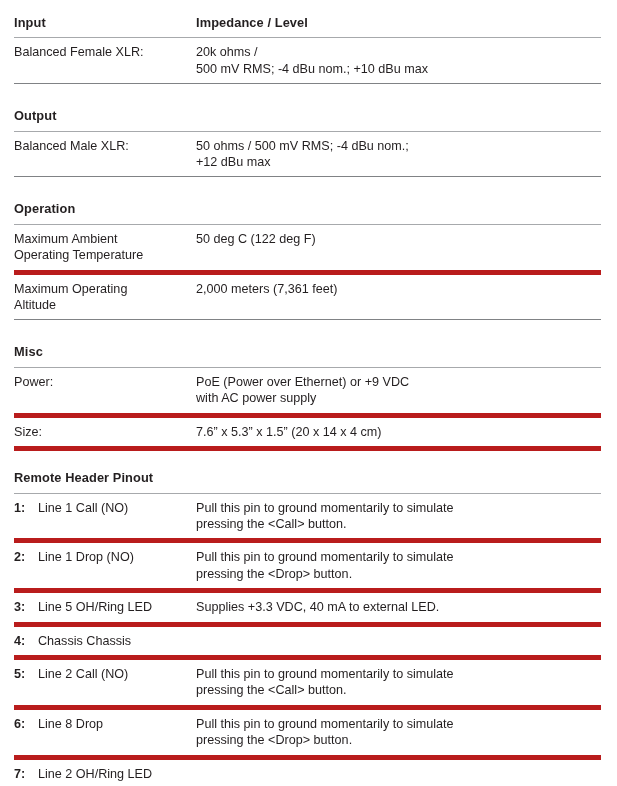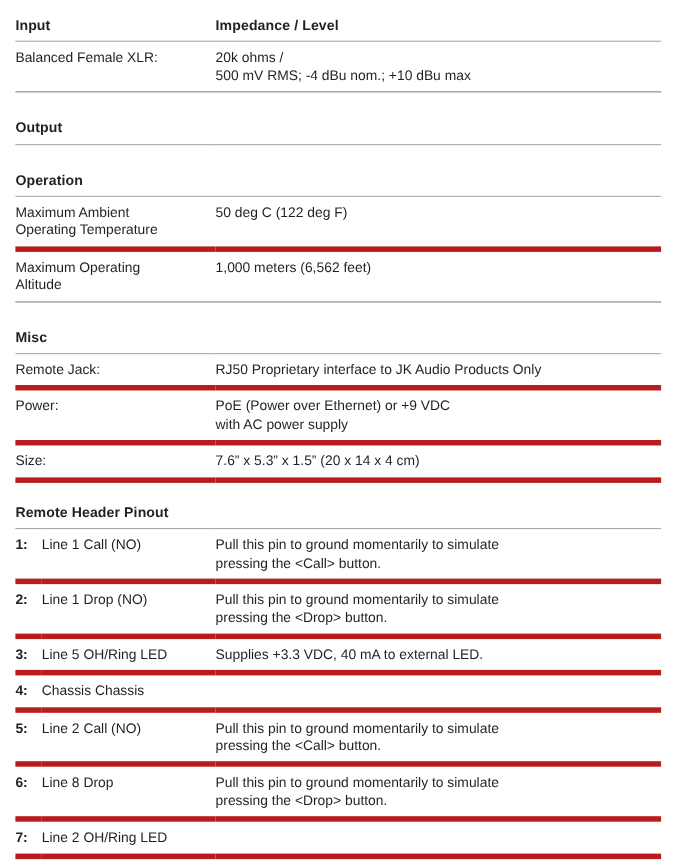--- a/index.html
+++ b/index.html
@@ -120,20 +120,27 @@
 
       <tr class="gap-row">
           <td></td>
           <td></td>
         </tr>
 
       <tr class="section-row">
         <td>Output</td>
         <td></td>
       </tr>
+      <tr class="data-row block-end">
+        <td class="label mid-align">Balanced Male XLR:</td>
+        <td>
+          <span class="val-line">50 ohms / 500 mV RMS; -4 dBu nom.;</span>
+          <span class="val-line">+12 dBu max</span>
+        </td>
+      </tr>
 
       <tr class="gap-row">
           <td></td>
           <td></td>
         </tr>
 
       <tr class="section-row">
         <td>Operation</td>
         <td></td>
       </tr>
@@ -142,37 +149,31 @@
           <span class="lbl-line">Maximum Ambient</span>
           <span class="lbl-line">Operating Temperature</span>
         </td>
         <td class="mid-align">50 deg C (122 deg F)</td>
       </tr>
       <tr class="data-row block-end">
         <td class="label">
           <span class="lbl-line">Maximum Operating</span>
           <span class="lbl-line">Altitude</span>
         </td>
-        <td class="mid-align">1,000 meters (6,562 feet)</td>
+        <td class="mid-align">2,000 meters (7,361 feet)</td>
       </tr>
 
       <tr class="gap-row">
           <td></td>
           <td></td>
         </tr>
 
       <tr class="section-row">
         <td>Misc</td>
         <td></td>
-      </tr>
-      <tr class="data-row">
-        <td class="label mid-align">Remote Jack:</td>
-        <td>
-          <span class="val-line">RJ50 Proprietary interface to JK Audio Products Only</span>
-        </td>
       </tr>
       <tr class="data-row">
         <td class="label mid-align">Power:</td>
         <td>
           <span class="val-line">PoE (Power over Ethernet) or +9 VDC</span>
           <span class="val-line">with AC power supply</span>
         </td>
       </tr>
       <tr class="data-row">
         <td class="label mid-align">Size:</td>

